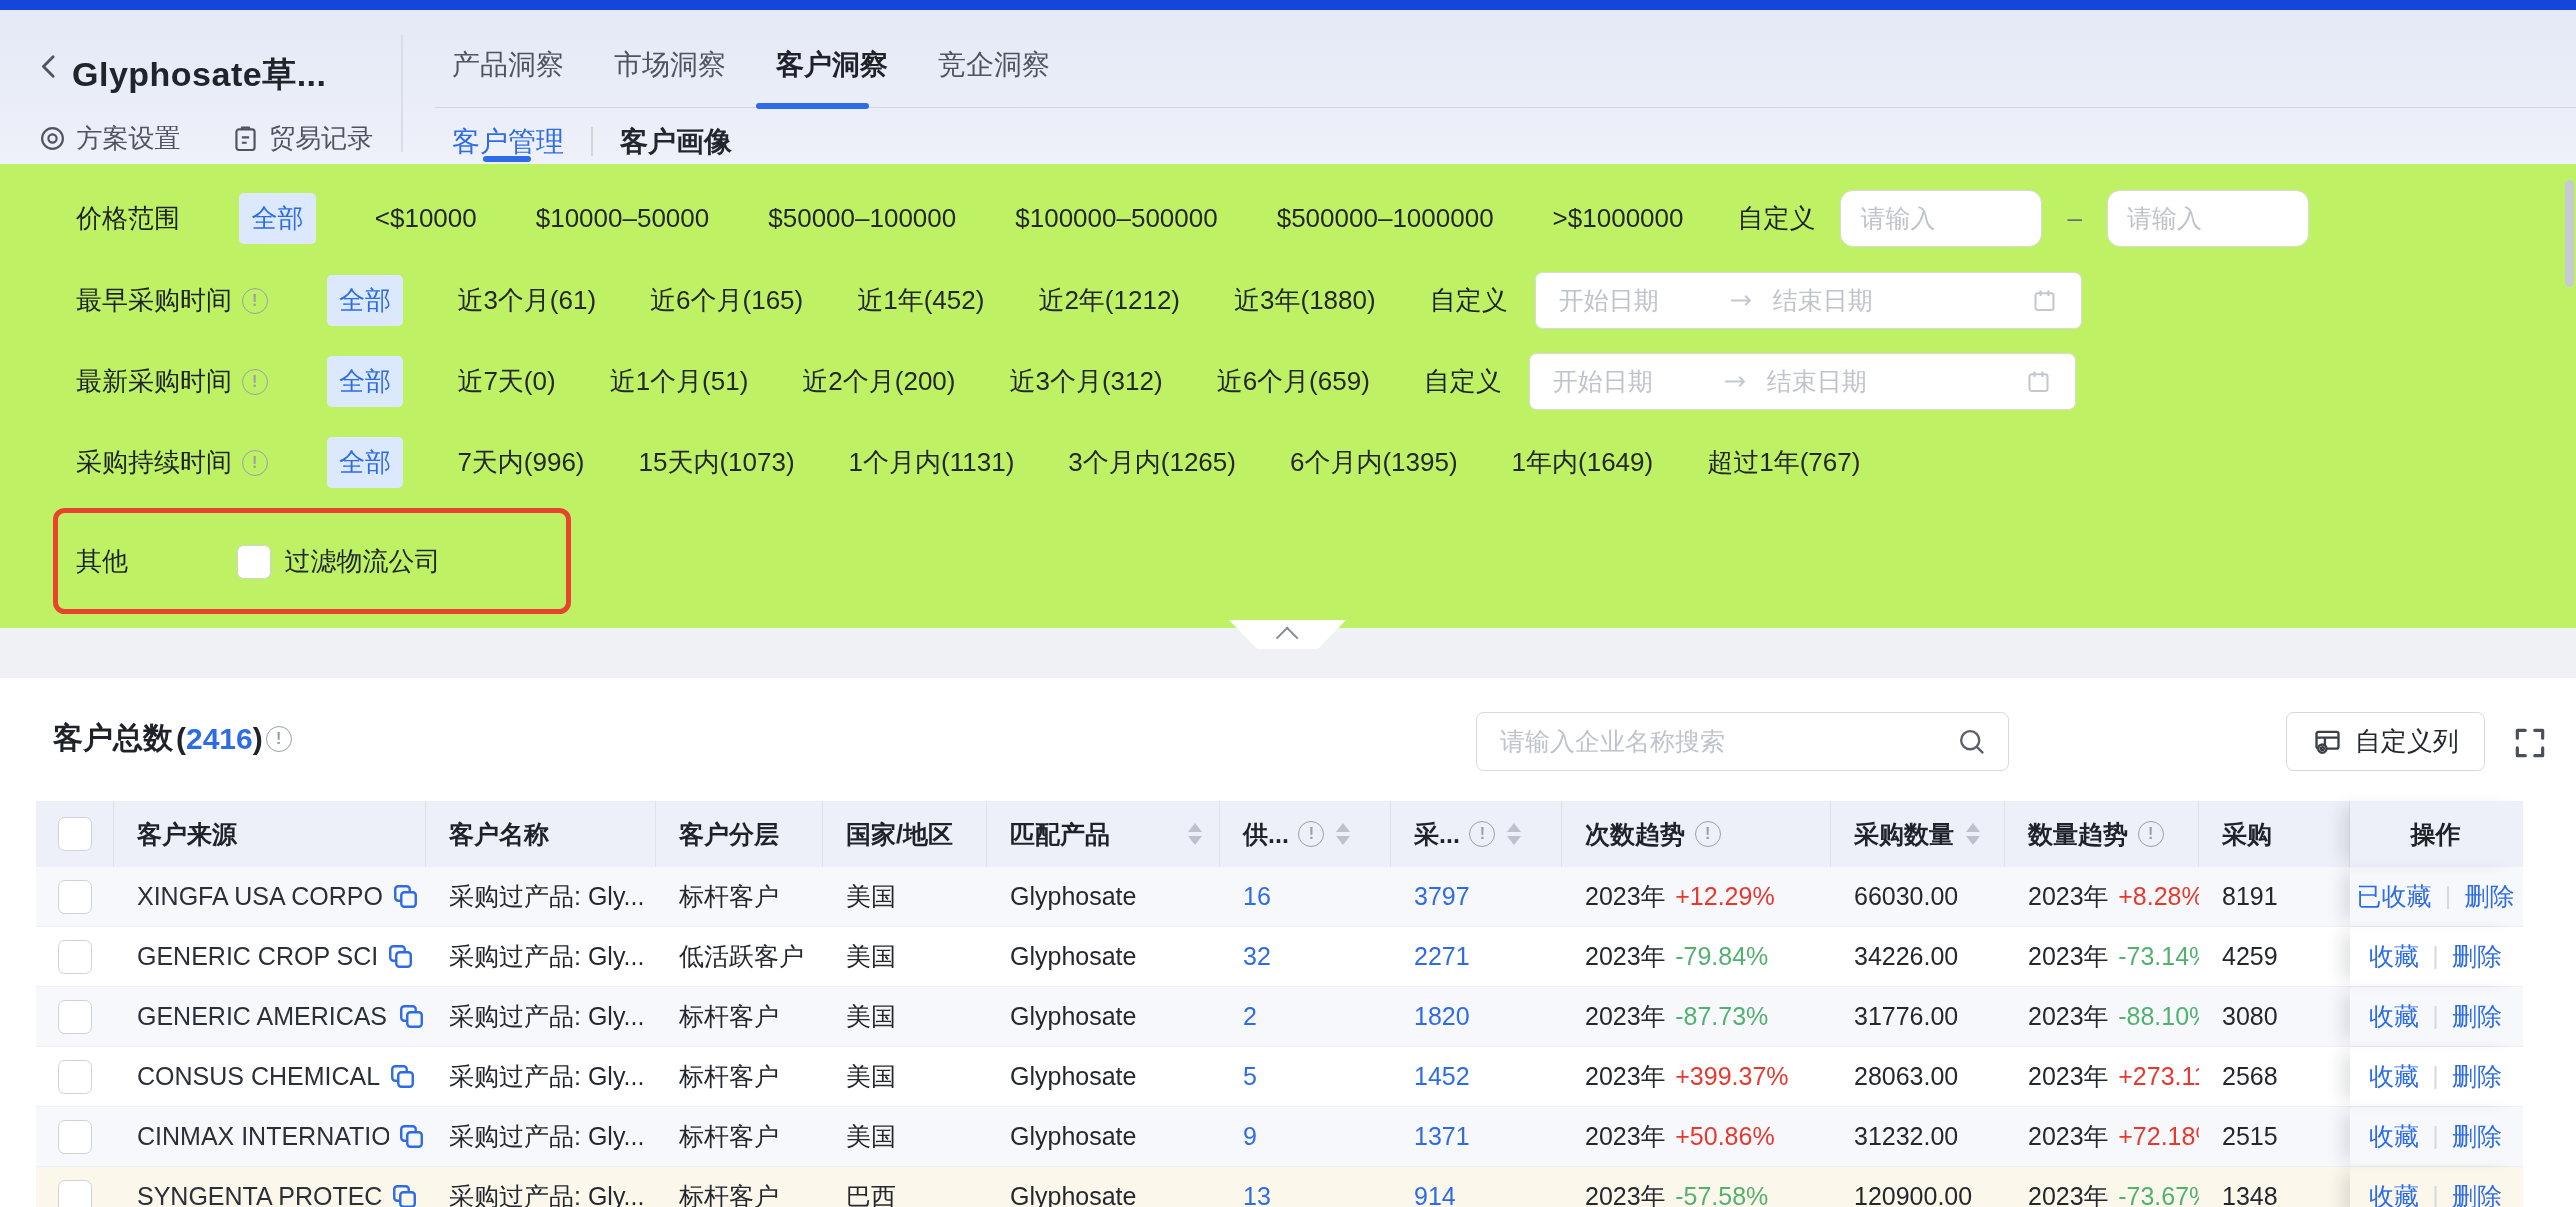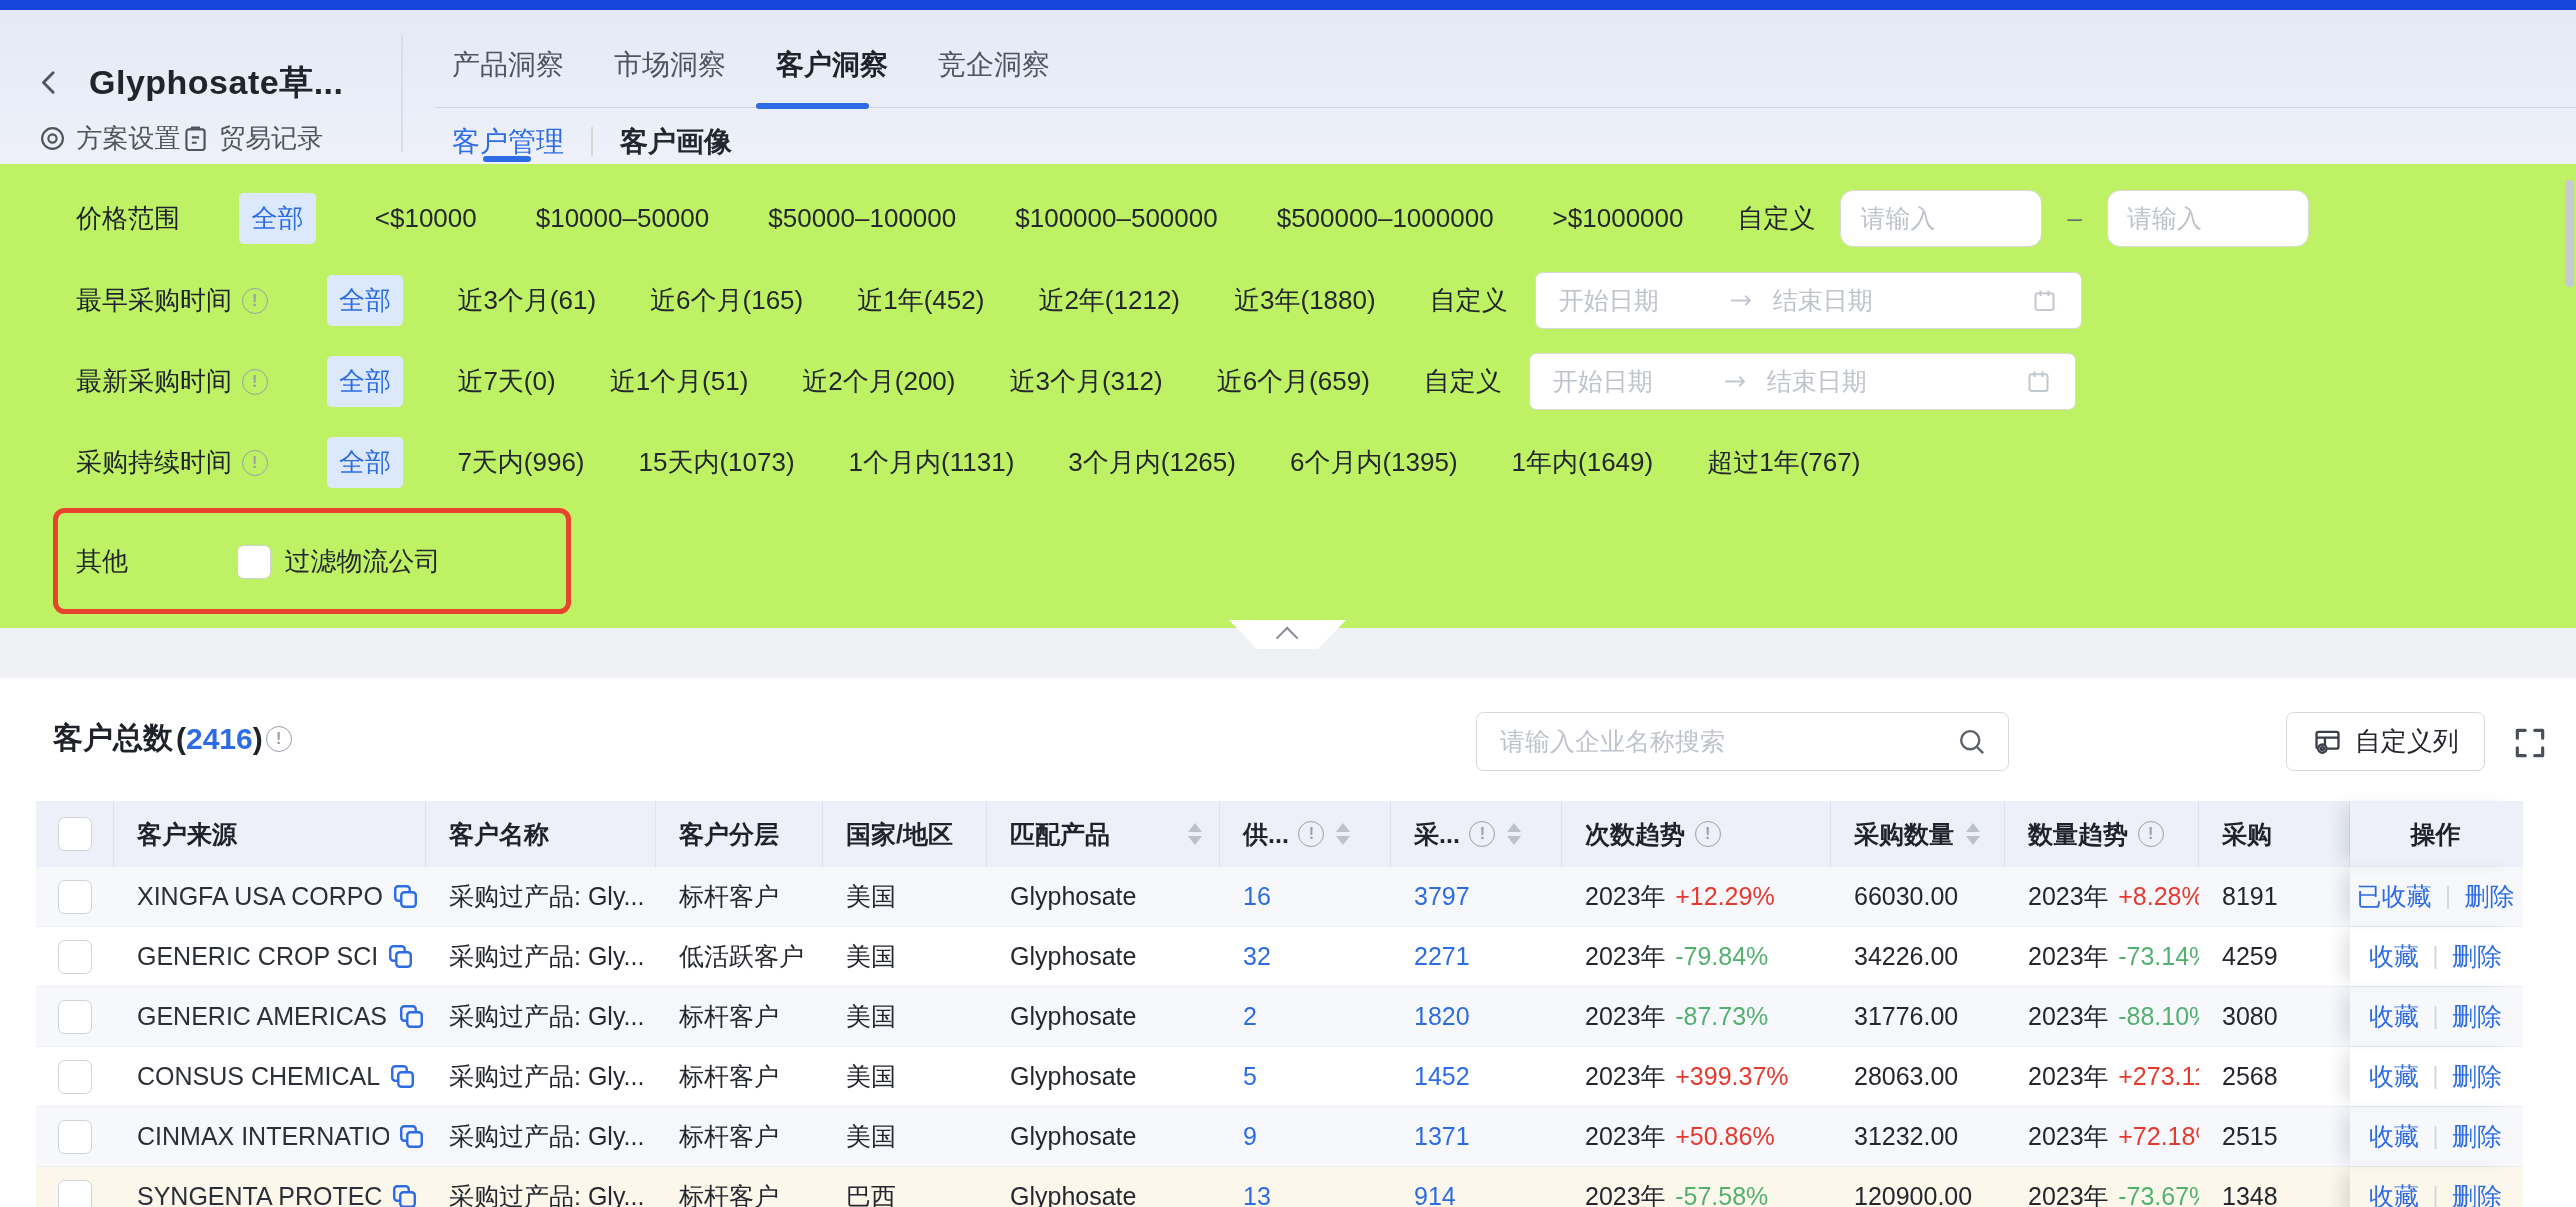--- a/index.html
+++ b/index.html
@@ -8,23 +8,23 @@
     background:#eff1f5;
     font-family:"Liberation Sans","DejaVu Sans",sans-serif;
     color:#24272e;
   }
   .app{position:absolute;inset:0;}
   
   .topbar{position:absolute;top:0;left:0;right:0;height:9.6px;background:#1545da;}
   
   .header{position:absolute;top:9.6px;left:0;right:0;height:155px;
     background:linear-gradient(180deg,#e4e9f6 0%,#eef1f9 100%);}
-  .title-wrap{position:absolute;left:35px;top:50px;display:flex;align-items:center;gap:25px;}
+  .title-wrap{position:absolute;left:35px;top:42px;display:flex;align-items:flex-start;gap:8px;}
   .page-title{font-size:34px;font-weight:700;color:#20242b;letter-spacing:0.5px;}
-  .quick-row{position:absolute;left:38px;top:111px;display:flex;align-items:center;}
+  .quick-row{position:absolute;left:38px;top:111px;display:flex;align-items:center;gap:50px;}
   .quick-item{display:flex;align-items:center;gap:9.6px;font-size:26px;color:#4f545e;cursor:pointer;}
   .hdr-vdiv{position:absolute;left:401px;top:25px;width:1.9px;height:117px;background:#d9dde9;}
   .main-tabs{position:absolute;left:452px;top:36px;display:flex;gap:50px;}
   .main-tab{font-size:28px;color:#4e5460;white-space:nowrap;cursor:pointer;}
   .main-tab.active{font-weight:700;color:#1f2329;}
   .tabline{position:absolute;left:435px;right:0;top:97px;height:1.9px;background:#d2d6e1;}
   .tabbar-active{position:absolute;left:756px;top:93px;width:113px;height:6.7px;background:#2e6ce6;border-radius:3.8px;}
   .sub-tabs{position:absolute;left:452px;top:113px;display:flex;align-items:center;}
   .sub-tab{font-size:28px;cursor:pointer;white-space:nowrap;}
   .sub-tab.active{color:#2e6ce6;}

